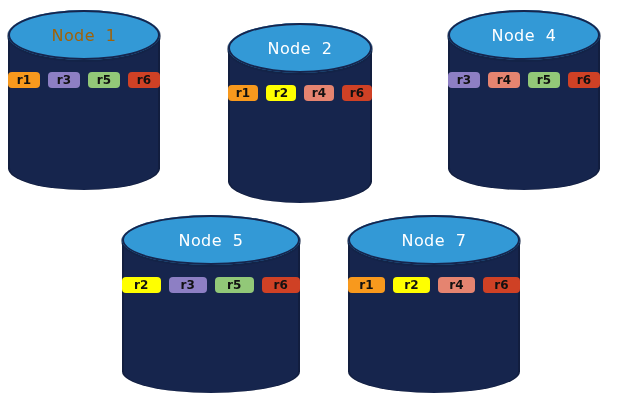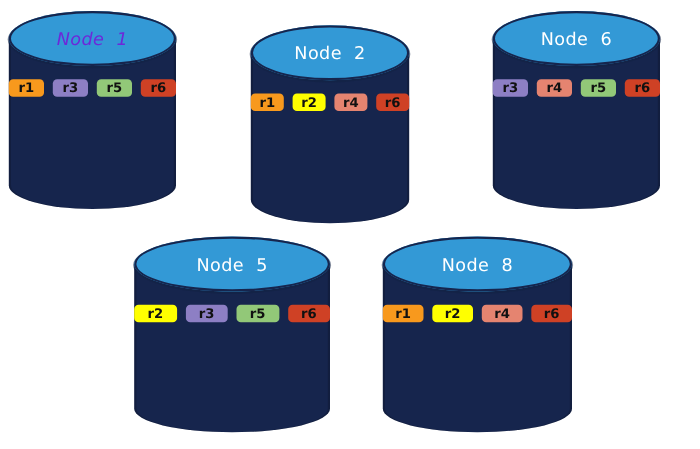--- a/index.html
+++ b/index.html
@@ -94,21 +94,21 @@
     box-sizing: border-box;
   }
 </style>
 </head>
 <body style="background: rgb(255, 255, 255);">
 
 <div id="diagram">
     <div class="node" style="left: 8px; top: 10px; width: 152px; height: 180px;">
       <div class="cyl-body" style="background: rgb(22, 37, 77);"></div>
       <div class="cyl-top" style="background: rgb(51, 153, 214);"></div>
-      <div class="node-label" style="color: #6d28d9; font-style: italic;">Node  1</div>
+      <div class="node-label" style="color: #a16207;">Node  1</div>
       <div class="replicas">
         <div class="replica" style="background: rgb(248, 153, 29); color: rgb(17, 17, 17);">r1</div>
         <div class="replica" style="background: rgb(141, 127, 196); color: rgb(17, 17, 17);">r3</div>
         <div class="replica" style="background: rgb(146, 200, 120); color: rgb(17, 17, 17);">r5</div>
         <div class="replica" style="background: rgb(207, 65, 37); color: rgb(17, 17, 17);">r6</div>
       </div>
     </div>
     <div class="node" style="left: 228px; top: 23px; width: 144px; height: 180px;">
       <div class="cyl-body" style="background: rgb(22, 37, 77);"></div>
       <div class="cyl-top" style="background: rgb(51, 153, 214);"></div>
@@ -116,21 +116,21 @@
       <div class="replicas">
         <div class="replica" style="background: rgb(248, 153, 29); color: rgb(17, 17, 17);">r1</div>
         <div class="replica" style="background: rgb(255, 255, 0); color: rgb(17, 17, 17);">r2</div>
         <div class="replica" style="background: rgb(229, 132, 112); color: rgb(17, 17, 17);">r4</div>
         <div class="replica" style="background: rgb(207, 65, 37); color: rgb(17, 17, 17);">r6</div>
       </div>
     </div>
     <div class="node" style="left: 448px; top: 10px; width: 152px; height: 180px;">
       <div class="cyl-body" style="background: rgb(22, 37, 77);"></div>
       <div class="cyl-top" style="background: rgb(51, 153, 214);"></div>
-      <div class="node-label" style="color: rgb(255, 255, 255);">Node  6</div>
+      <div class="node-label" style="color: rgb(255, 255, 255);">Node  4</div>
       <div class="replicas">
         <div class="replica" style="background: rgb(141, 127, 196); color: rgb(17, 17, 17);">r3</div>
         <div class="replica" style="background: rgb(229, 132, 112); color: rgb(17, 17, 17);">r4</div>
         <div class="replica" style="background: rgb(146, 200, 120); color: rgb(17, 17, 17);">r5</div>
         <div class="replica" style="background: rgb(207, 65, 37); color: rgb(17, 17, 17);">r6</div>
       </div>
     </div>
     <div class="node" style="left: 122px; top: 215px; width: 178px; height: 178px;">
       <div class="cyl-body" style="background: rgb(22, 37, 77);"></div>
       <div class="cyl-top" style="background: rgb(51, 153, 214);"></div>
@@ -138,21 +138,21 @@
       <div class="replicas">
         <div class="replica" style="background: rgb(255, 255, 0); color: rgb(17, 17, 17);">r2</div>
         <div class="replica" style="background: rgb(141, 127, 196); color: rgb(17, 17, 17);">r3</div>
         <div class="replica" style="background: rgb(146, 200, 120); color: rgb(17, 17, 17);">r5</div>
         <div class="replica" style="background: rgb(207, 65, 37); color: rgb(17, 17, 17);">r6</div>
       </div>
     </div>
     <div class="node" style="left: 348px; top: 215px; width: 172px; height: 178px;">
       <div class="cyl-body" style="background: rgb(22, 37, 77);"></div>
       <div class="cyl-top" style="background: rgb(51, 153, 214);"></div>
-      <div class="node-label" style="color: rgb(255, 255, 255);">Node  8</div>
+      <div class="node-label" style="color: rgb(255, 255, 255);">Node  7</div>
       <div class="replicas">
         <div class="replica" style="background: rgb(248, 153, 29); color: rgb(17, 17, 17);">r1</div>
         <div class="replica" style="background: rgb(255, 255, 0); color: rgb(17, 17, 17);">r2</div>
         <div class="replica" style="background: rgb(229, 132, 112); color: rgb(17, 17, 17);">r4</div>
         <div class="replica" style="background: rgb(207, 65, 37); color: rgb(17, 17, 17);">r6</div>
       </div>
     </div>
   </div>
 
 </body></html>

